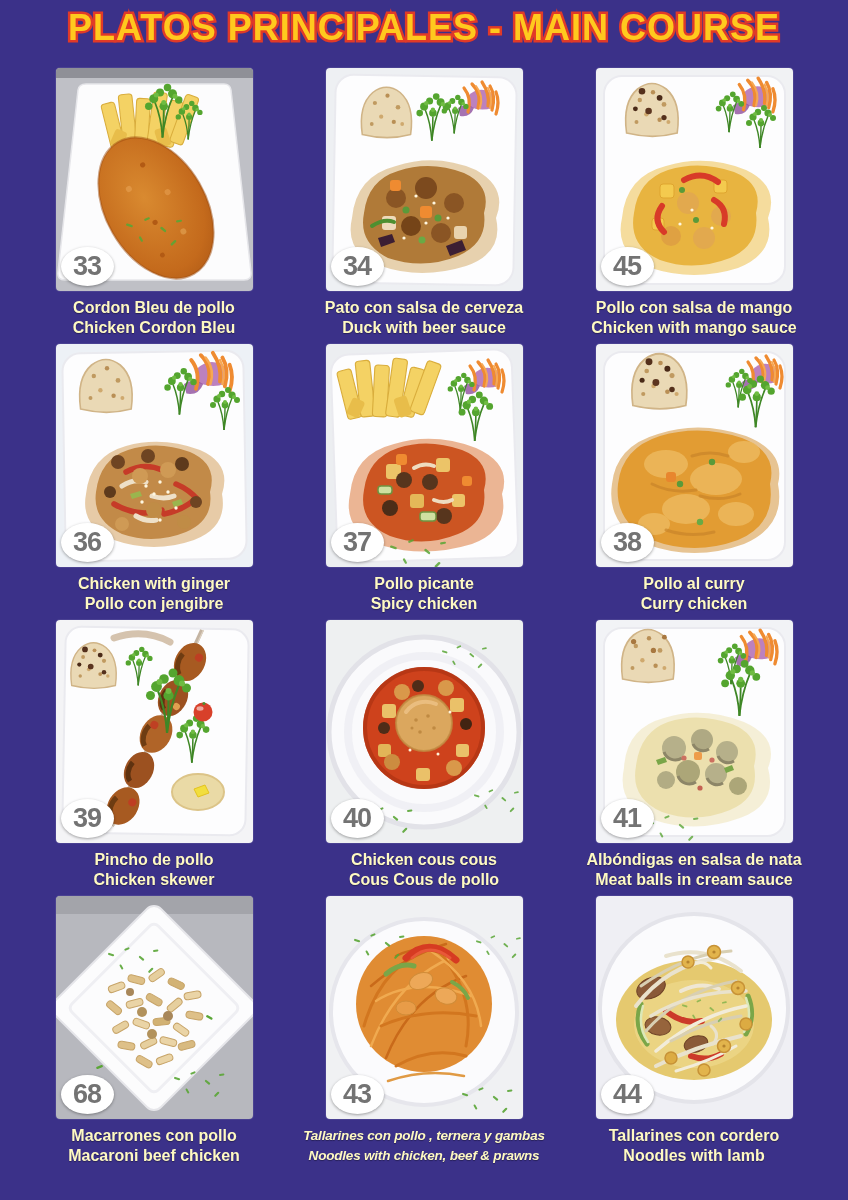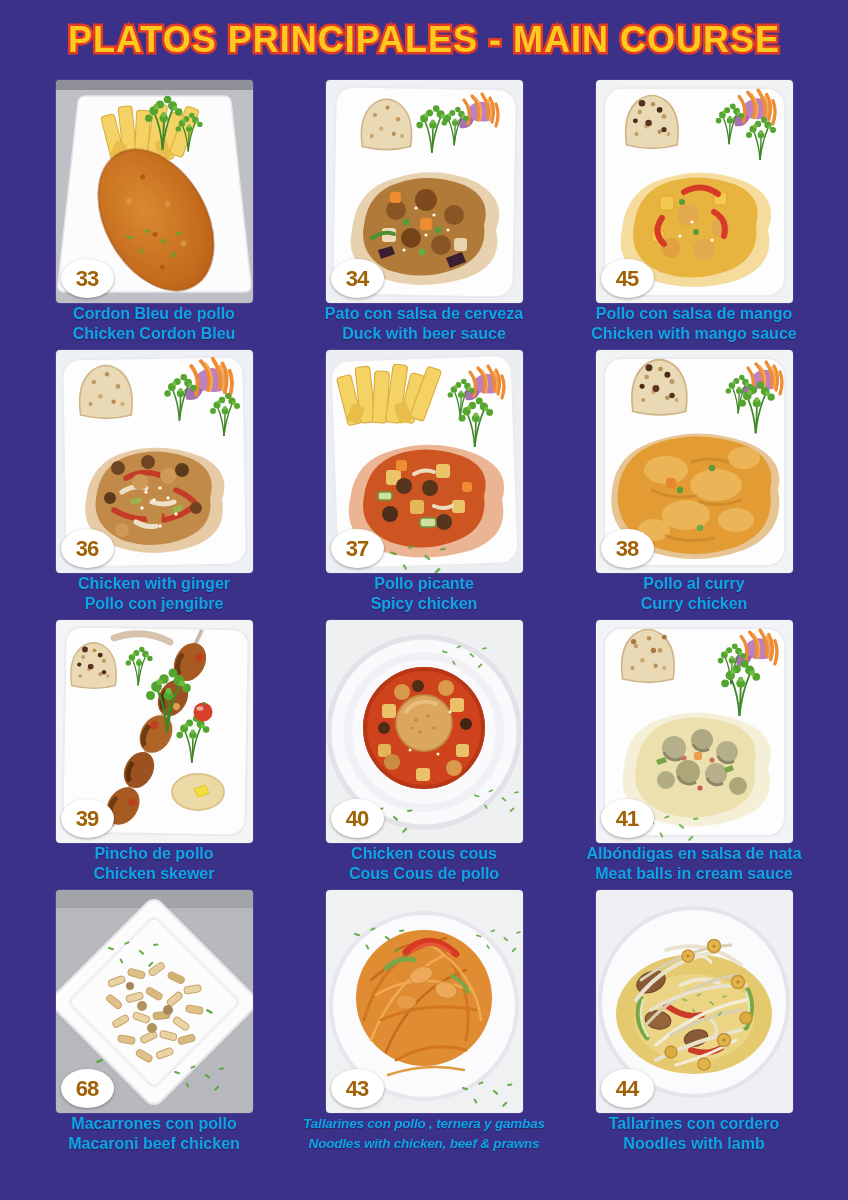--- a/index.html
+++ b/index.html
@@ -2,21 +2,21 @@
 <html><head>
 <meta charset="utf-8">
 <style>
   html,body{margin:0;padding:0;}
   body{
     width:848px;height:1200px;overflow:hidden;
     background:#3b3189;
     font-family:"Liberation Sans", sans-serif;
     -webkit-font-smoothing:antialiased;
   }
-  .title-wrap{width:848px;padding-top:12px;text-align:center;}
+  .title-wrap{width:848px;padding-top:0;text-align:center;}
   .grid{
     margin-top:10px;
     display:grid;
     grid-template-columns:repeat(3,197px);
     column-gap:73px;
     row-gap:6px;
     justify-content:center;
   }
   figure.dish{margin:0;width:197px;}
   .photo{
@@ -25,26 +25,26 @@
     box-shadow:0 0 0 1px rgba(255,255,255,.08);
   }
   .photo svg{display:block;}
   .badge{
     position:absolute;left:5px;bottom:5px;
     width:53px;height:39px;background:#ffffff;border-radius:50%;
     display:flex;align-items:center;justify-content:center;
     box-shadow:0 1px 3px rgba(0,0,0,.35);
   }
   .badge span{
-    font-size:22px;font-weight:800;color:#a16207;line-height:1;
+    font-size:27px;font-weight:800;color:#737373;line-height:1;
     letter-spacing:-1px;
   }
   .caption{
-    width:270px;margin:1px 0 0 -36.5px;
-    text-align:center;color:#0ea5e9;font-weight:bold;
+    width:270px;margin:7px 0 0 -36.5px;
+    text-align:center;color:#fef9c3;font-weight:bold;
     font-size:16px;line-height:1.25;white-space:nowrap;
     text-shadow:0 1px 1px rgba(0,0,0,.35);
   }
   .dish.long .caption{font-size:13.5px;letter-spacing:-0.2px;line-height:1.45;font-style:italic;}
 </style>
 </head>
 <body>
 
 <svg width="0" height="0" style="position:absolute" aria-hidden="true">
   <defs>

